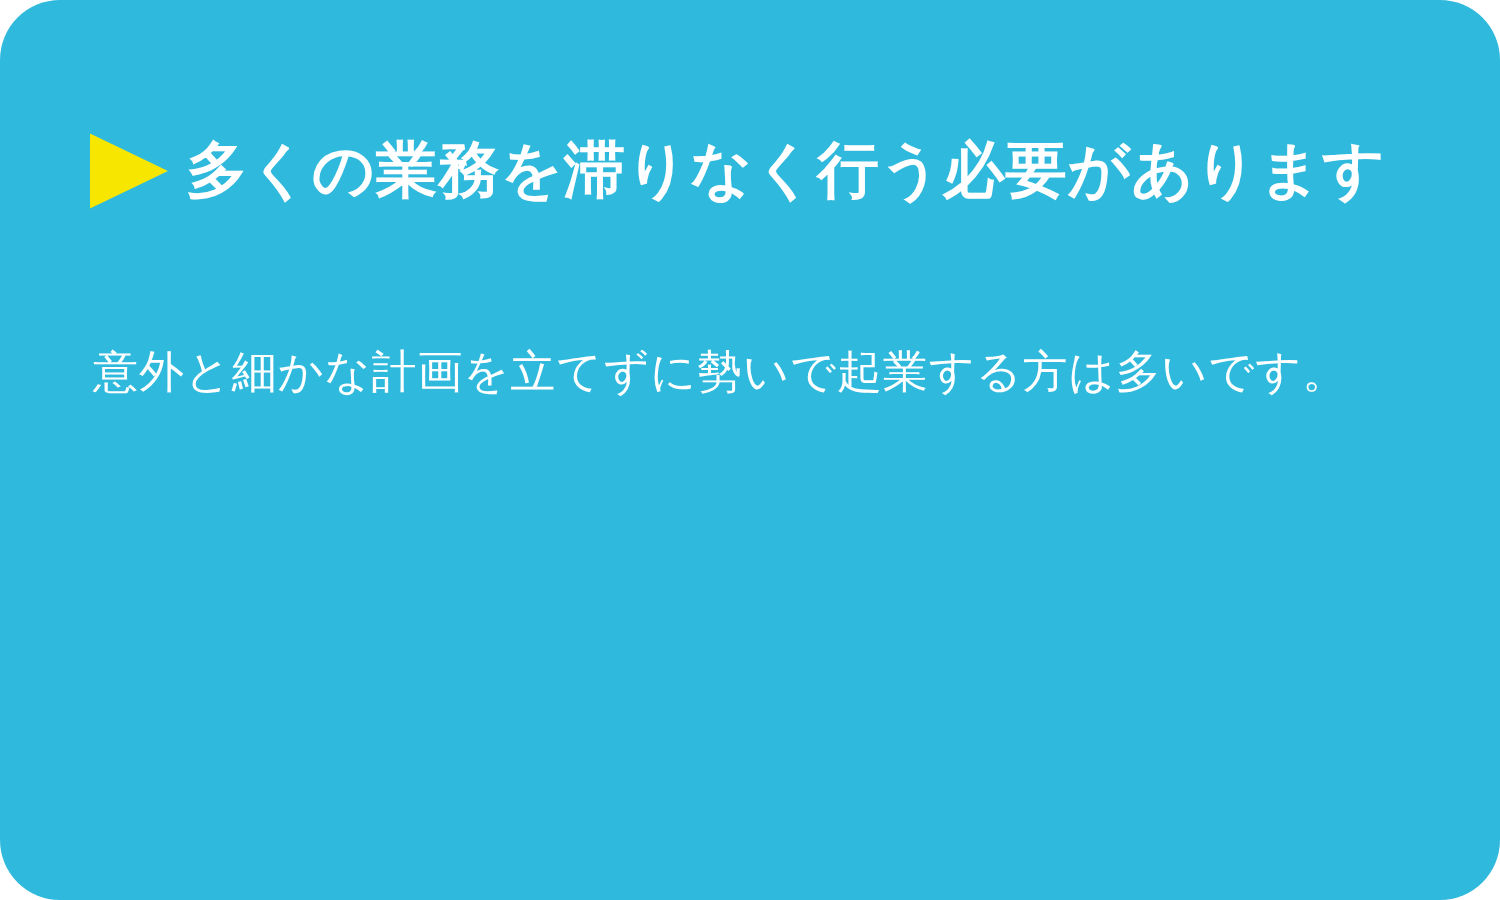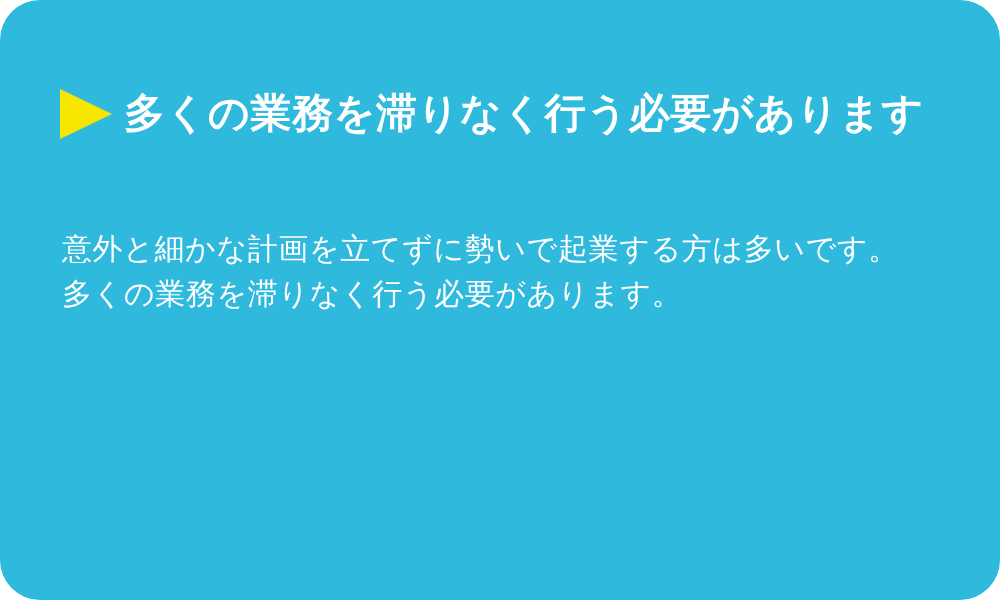--- a/index.html
+++ b/index.html
@@ -80,16 +80,15 @@
 
 <div class="card">
 
   <div class="heading-row">
     <span class="play-marker"></span>
     <span class="heading-text">多くの業務を滞りなく行う必要があります</span>
   </div>
 
   <div class="body-block">
     <div class="body-line">意外と細かな計画を立てずに勢いで起業する方は多いです。</div>
-    <div class="body-line">多くの業務を滞りなく行う必要があります。</div>
   </div>
 
 </div>
 
 </body></html>

